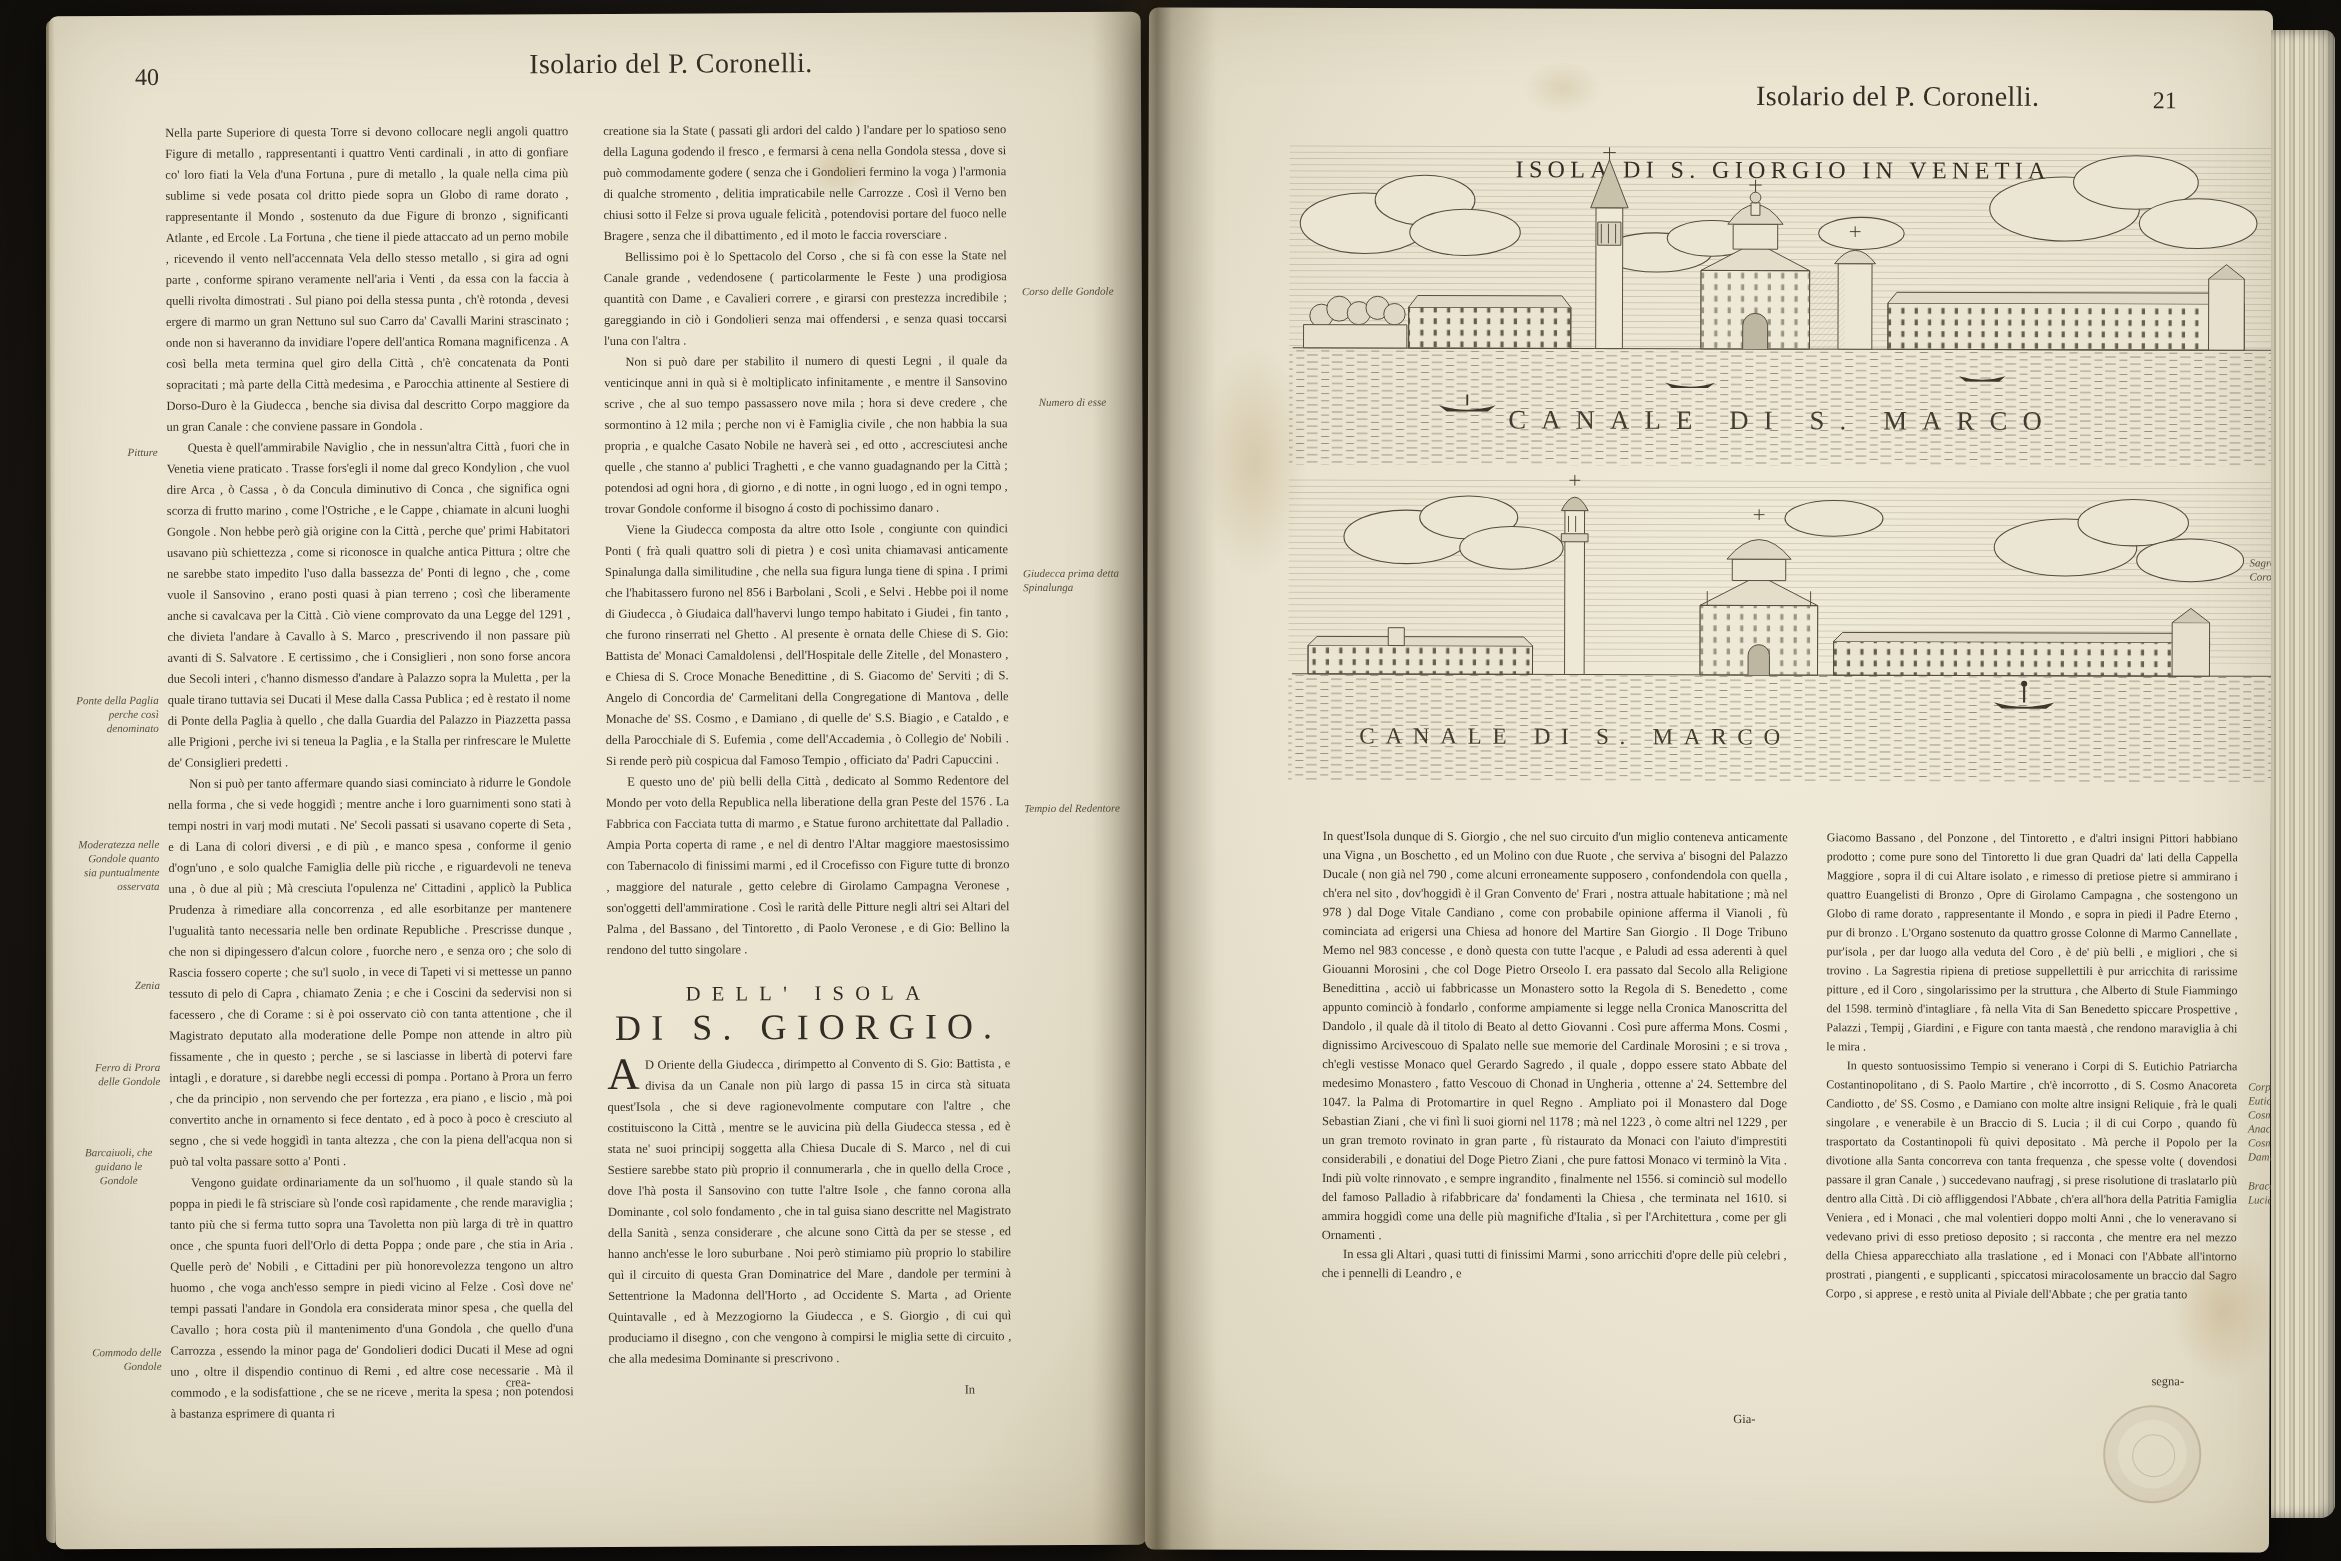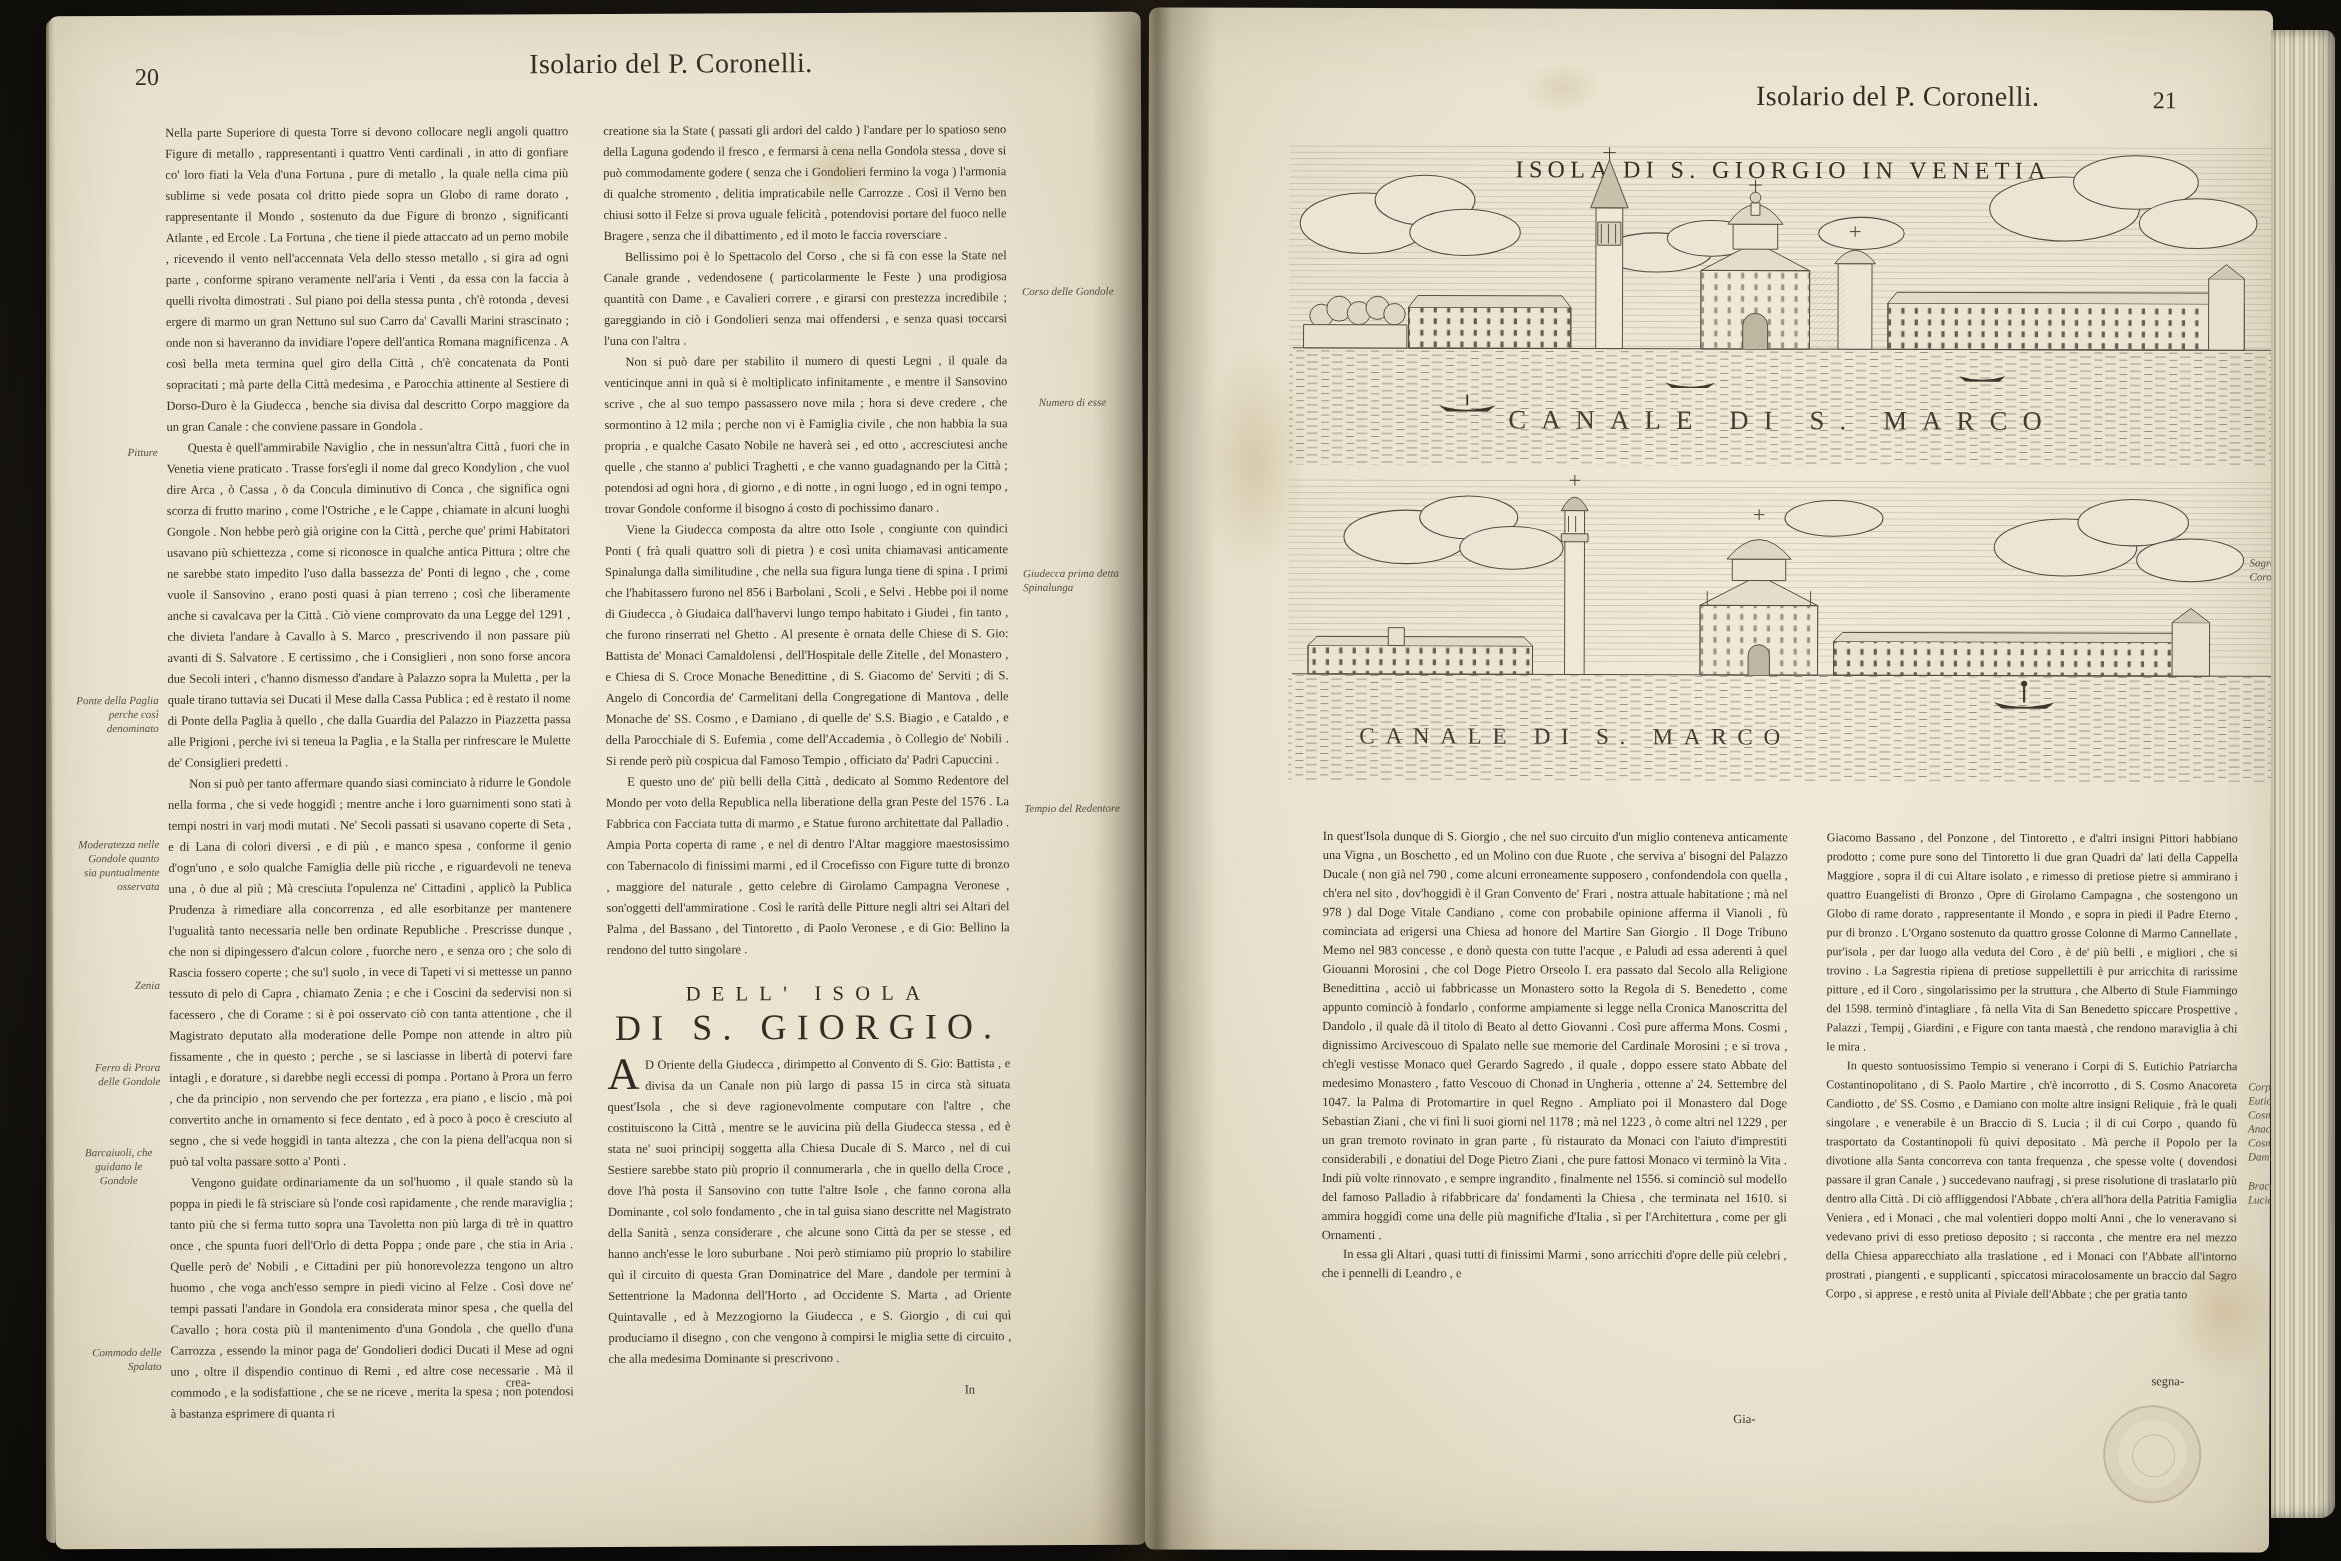--- a/index.html
+++ b/index.html
@@ -39,30 +39,30 @@
   .stain{position:absolute;border-radius:50%;pointer-events:none;}
   .engr{position:absolute;}
   svg text{font-family:"Liberation Serif","DejaVu Serif",serif;}
 </style>
 </head>
 <body>
 
 <div class="scene">
 
   <div class="page page-left">
-    <div class="pg-num" style="left:86px;top:48px;">20</div>
+    <div class="pg-num" style="left:86px;top:48px;">40</div>
     <div class="run-head" style="left:355px;top:34px;width:534px;">Isolario del P. Coronelli.</div>
 
     <div class="mn mnl" style="left:23px;top:429px;width:84px;">Pitture</div>
     <div class="mn mnl" style="left:23px;top:677px;width:84px;">Ponte della Paglia perche così denominato</div>
     <div class="mn mnl" style="left:23px;top:821px;width:84px;">Moderatezza nelle Gondole quanto sia puntualmente osservata</div>
     <div class="mn mnl" style="left:23px;top:962px;width:84px;">Zenia</div>
     <div class="mn mnl" style="left:23px;top:1036px;width:84px;margin-top:8px;">Ferro di Prora delle Gondole</div>
     <div class="mn mnl" style="left:23px;top:1129px;width:84px;text-align:center;">Barcaiuoli, che guidano le Gondole</div>
-    <div class="mn mnl" style="left:23px;top:1329px;width:84px;">Commodo delle Spalato</div>
+    <div class="mn mnl" style="left:23px;top:1329px;width:84px;">Commodo delle Gondole</div>
 
     <div class="col colL" style="left:116px;top:107px;width:403px;height:1336px;">
       <p>Nella parte Superiore di questa Torre si devono collocare negli angoli quattro Figure di metallo , rappresentanti i quattro Venti cardinali , in atto di gonfiare co' loro fiati la Vela d'una Fortuna , pure di metallo , la quale nella cima più sublime si vede posata col dritto piede sopra un Globo di rame dorato , rappresentante il Mondo , sostenuto da due Figure di bronzo , significanti Atlante , ed Ercole . La Fortuna , che tiene il piede attaccato ad un perno mobile , ricevendo il vento nell'accennata Vela dello stesso metallo , si gira ad ogni parte , conforme spirano veramente nell'aria i Venti , da essa con la faccia à quelli rivolta dimostrati . Sul piano poi della stessa punta , ch'è rotonda , devesi ergere di marmo un gran Nettuno sul suo Carro da' Cavalli Marini strascinato ; onde non si haveranno da invidiare l'opere dell'antica Romana magnificenza . A così bella meta termina quel giro della Città , ch'è concatenata da Ponti sopracitati ; mà parte della Città medesima , e Parocchia attinente al Sestiere di Dorso-Duro è la Giudecca , benche sia divisa dal descritto Corpo maggiore da un gran Canale : che conviene passare in Gondola .</p>
       <p class="ind">Questa è quell'ammirabile Naviglio , che in nessun'altra Città , fuori che in Venetia viene praticato . Trasse fors'egli il nome dal greco Kondylion , che vuol dire Arca , ò Cassa , ò da Concula diminutivo di Conca , che significa ogni scorza di frutto marino , come l'Ostriche , e le Cappe , chiamate in alcuni luoghi Gongole . Non hebbe però già origine con la Città , perche que' primi Habitatori usavano più schiettezza , come si riconosce in qualche antica Pittura ; oltre che ne sarebbe stato impedito l'uso dalla bassezza de' Ponti di legno , che , come vuole il Sansovino , erano posti quasi à pian terreno ; così che liberamente anche si cavalcava per la Città . Ciò viene comprovato da una Legge del 1291 , che divieta l'andare à Cavallo à S. Marco , prescrivendo il non passare più avanti di S. Salvatore . E certissimo , che i Consiglieri , non sono forse ancora due Secoli interi , c'hanno dismesso d'andare à Palazzo sopra la Muletta , per la quale tirano tuttavia sei Ducati il Mese dalla Cassa Publica ; ed è restato il nome di Ponte della Paglia à quello , che dalla Guardia del Palazzo in Piazzetta passa alle Prigioni , perche ivi si teneua la Paglia , e la Stalla per rinfrescare le Mulette de' Consiglieri predetti .</p>
       <p class="ind">Non si può per tanto affermare quando siasi cominciato à ridurre le Gondole nella forma , che si vede hoggidì ; mentre anche i loro guarnimenti sono stati à tempi nostri in varj modi mutati . Ne' Secoli passati si usavano coperte di Seta , e di Lana di colori diversi , e di più , e manco spesa , conforme il genio d'ogn'uno , e solo qualche Famiglia delle più ricche , e riguardevoli ne teneva una , ò due al più ; Mà cresciuta l'opulenza ne' Cittadini , applicò la Publica Prudenza à rimediare alla concorrenza , ed alle esorbitanze per mantenere l'ugualità tanto necessaria nelle ben ordinate Republiche . Prescrisse dunque , che non si dipingessero d'alcun colore , fuorche nero , e senza oro ; che solo di Rascia fossero coperte ; che su'l suolo , in vece di Tapeti vi si mettesse un panno tessuto di pelo di Capra , chiamato Zenia ; e che i Coscini da sedervisi non si facessero , che di Corame : si è poi osservato ciò con tanta attentione , che il Magistrato deputato alla moderatione delle Pompe non attende in altro più fissamente , che in questo ; perche , se si lasciasse in libertà di potervi fare intagli , e dorature , si darebbe negli eccessi di pompa . Portano à Prora un ferro , che da principio , non servendo che per fortezza , era piano , e liscio , mà poi convertito anche in ornamento si fece dentato , ed à poco à poco è cresciuto al segno , che si vede hoggidì in tanta altezza , che con la piena dell'acqua non si può tal volta passare sotto a' Ponti .</p>
       <p class="ind">Vengono guidate ordinariamente da un sol'huomo , il quale stando sù la poppa in piedi le fà strisciare sù l'onde così rapidamente , che rende maraviglia ; tanto più che si ferma tutto sopra una Tavoletta non più larga di trè in quattro once , che spunta fuori dell'Orlo di detta Poppa ; onde pare , che stia in Aria . Quelle però de' Nobili , e Cittadini per più honorevolezza tengono un altro huomo , che voga anch'esso sempre in piedi vicino al Felze . Così dove ne' tempi passati l'andare in Gondola era considerata minor spesa , che quella del Cavallo ; hora costa più il mantenimento d'una Gondola , che quello d'una Carrozza , essendo la minor paga de' Gondolieri dodici Ducati il Mese ad ogni uno , oltre il dispendio continuo di Remi , ed altre cose necessarie . Mà il commodo , e la sodisfattione , che se ne riceve , merita la spesa ; non potendosi à bastanza esprimere di quanta ri</p>
     </div>
 
     <div class="col colL" style="left:554px;top:107px;width:403px;height:1336px;">
       <p>creatione sia la State ( passati gli ardori del caldo ) l'andare per lo spatioso seno della Laguna godendo il fresco , e fermarsi à cena nella Gondola stessa , dove si può commodamente godere ( senza che i Gondolieri fermino la voga ) l'armonia di qualche stromento , delitia impraticabile nelle Carrozze . Così il Verno ben chiusi sotto il Felze si prova uguale felicità , potendovisi portare del fuoco nelle Bragere , senza che il dibattimento , ed il moto le faccia roversciare .</p>

